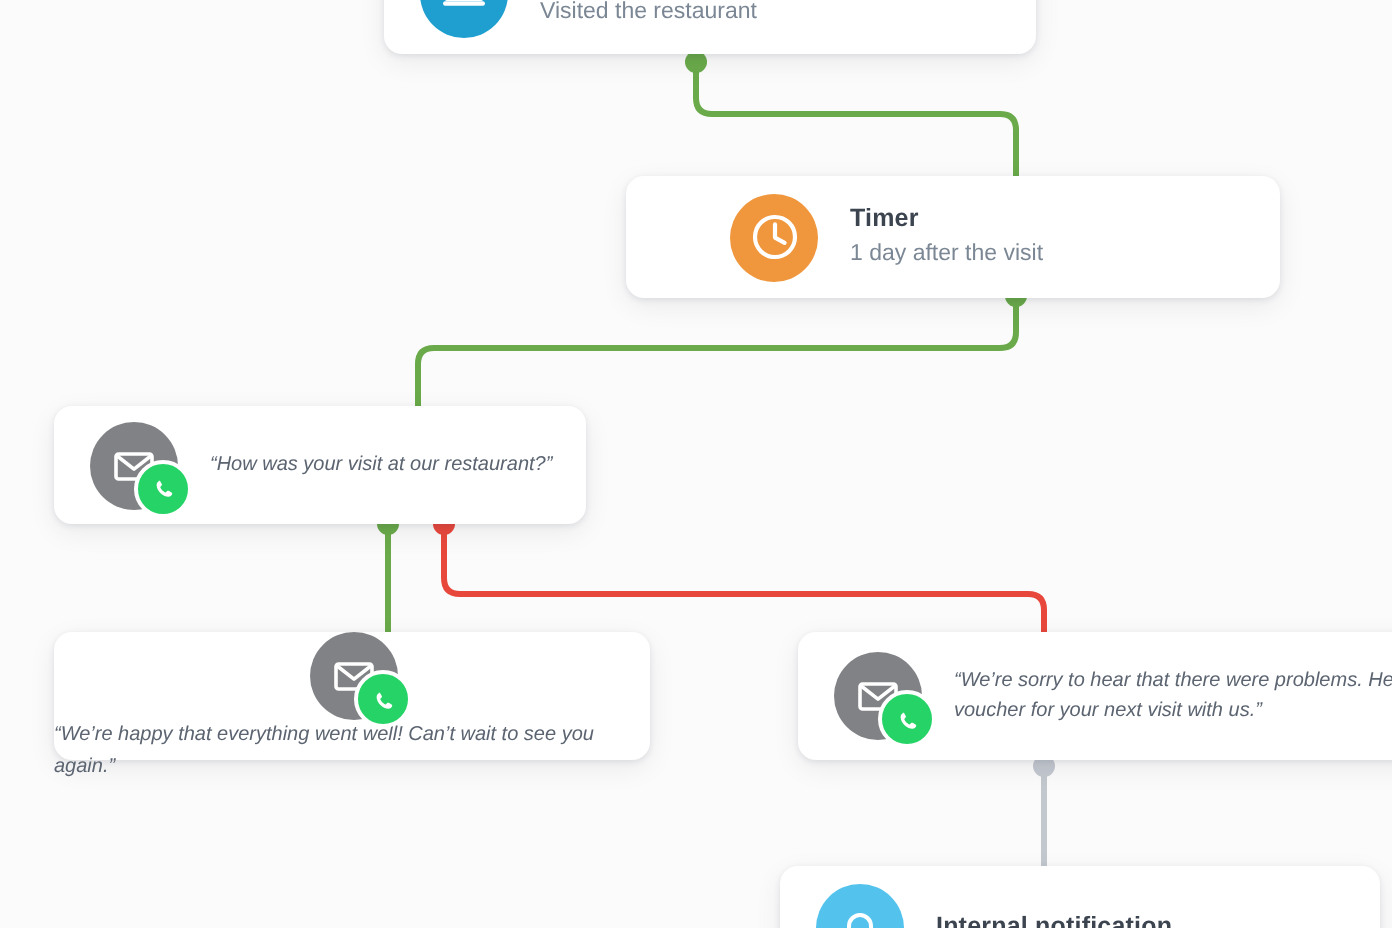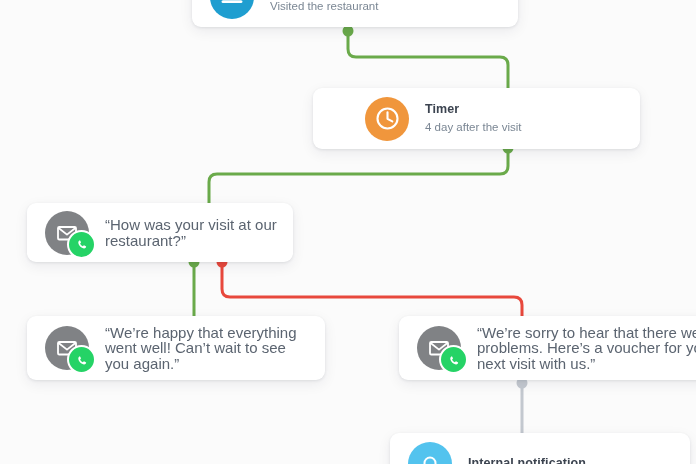--- a/index.html
+++ b/index.html
@@ -62,30 +62,31 @@
     line-height:15px;
     letter-spacing:.1px;
   }
   .subtitle{
     font-size:11.5px;
     color:#7b8794;
     line-height:16px;
     margin-top:2px;
   }
   .quote{
-    font-size:15px;
+    font-size:10px;
     color:#5b6470;
     line-height:15.5px;
+    font-style:italic;
   }
 
   
   #card-visited      {left:192px; top:-34px;  width:326px; height:61px;}
   #card-timer        {left:313px; top:88px;   width:327px; height:61px;padding-left:34px;}
   #card-question     {left:27px;  top:203px;  width:266px; height:59px;}
-  #card-positive     {left:27px;  top:316px;  width:298px; height:64px;}
+  #card-positive     {left:27px;  top:316px;  width:298px; height:64px;flex-direction:column;}
   #card-negative     {left:399px; top:316px;  width:345px; height:64px;}
   #card-internal     {left:390px; top:433px;  width:300px; height:61px;}
 
   #card-visited .text{padding-top:16px;}
 </style>
 </head>
 <body style="background: rgb(251, 251, 251);">
 
 <div id="stage">
 
@@ -126,21 +127,21 @@
     <div class="icon-wrap">
       <div class="avatar orange">
         <svg width="27" height="27" viewBox="0 0 27 27" xmlns="http://www.w3.org/2000/svg">
           <circle cx="13.5" cy="13.5" r="10" fill="none" stroke="#ffffff" stroke-width="2.1"></circle>
           <path d="M13.5 7.2 L13.5 13.8 L18.3 16.4" fill="none" stroke="#ffffff" stroke-width="2.1" stroke-linecap="round" stroke-linejoin="round"></path>
         </svg>
       </div>
     </div>
     <div class="text">
       <div class="title">Timer</div>
-      <div class="subtitle">4 day after the visit</div>
+      <div class="subtitle">1 day after the visit</div>
     </div>
   </div>
 
   <div class="card" id="card-question">
     <div class="icon-wrap">
       <div class="avatar grey">
         <svg width="22" height="22" viewBox="0 0 22 22" xmlns="http://www.w3.org/2000/svg">
           <rect x="2" y="5" width="18" height="12.5" rx="1.3" fill="none" stroke="#ffffff" stroke-width="1.8"></rect>
           <path d="M2.6 6 L11 12.6 L19.4 6" fill="none" stroke="#ffffff" stroke-width="1.8" stroke-linecap="round" stroke-linejoin="round"></path>
         </svg>

